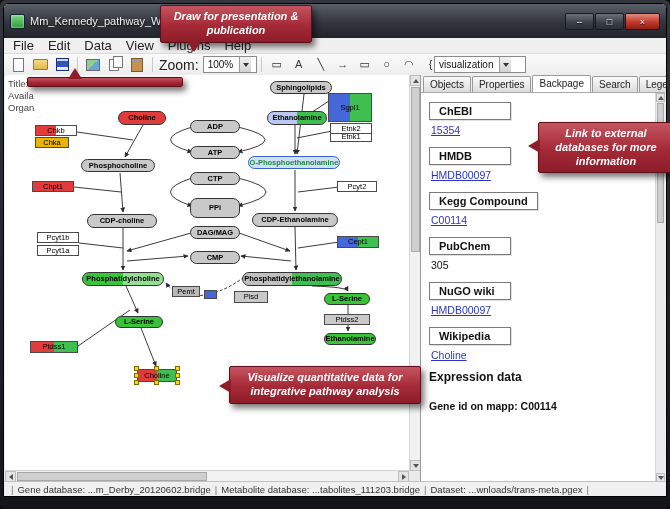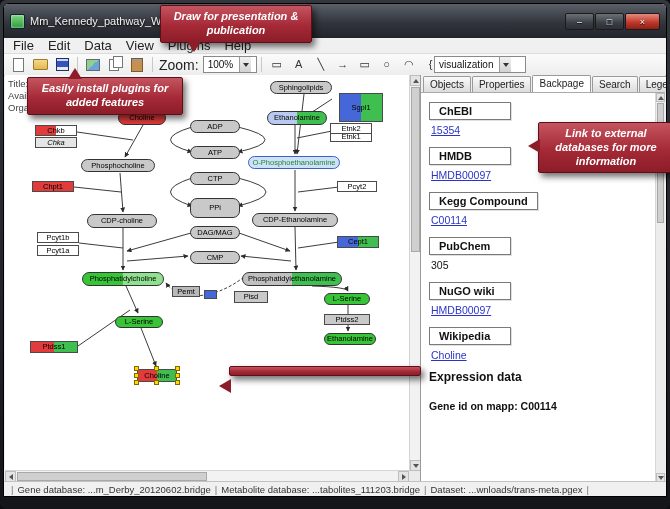--- a/index.html
+++ b/index.html
@@ -61,21 +61,21 @@
   .tri{width:0;height:0;}
   .tri.up{border-left:3px solid transparent;border-right:3px solid transparent;border-bottom:4px solid #555;}
   .tri.down{border-left:3px solid transparent;border-right:3px solid transparent;border-top:4px solid #555;}
   .tri.left{border-top:3px solid transparent;border-bottom:3px solid transparent;border-right:4px solid #555;}
   .tri.right{border-top:3px solid transparent;border-bottom:3px solid transparent;border-left:4px solid #555;}
   .corner{position:absolute;left:404px;bottom:0;width:11px;height:11px;background:#eaeaea;}
 
   
   #edges{position:absolute;left:0;top:0;}
   .pnode{position:absolute;border:1px solid #4a4a4a;display:flex;align-items:center;justify-content:center;box-sizing:border-box;}
-  .pnode.rounded{border-radius:7px;border-color:#333;}
+  .pnode.rounded{border-radius:7px;border-color:#333;font-weight:bold;}
   .pnode span{font-size:7.5px;color:#000;white-space:nowrap;line-height:1;}
   .handle{position:absolute;width:5px;height:5px;background:#ffd800;border:1px solid #7e6a00;box-sizing:border-box;}
   .h0{left:-4px;top:-4px}.h1{left:50%;margin-left:-3px;top:-4px}.h2{right:-4px;top:-4px}
   .h3{right:-4px;top:50%;margin-top:-3px}.h4{right:-4px;bottom:-4px}.h5{left:50%;margin-left:-3px;bottom:-4px}
   .h6{left:-4px;bottom:-4px}.h7{left:-4px;top:50%;margin-top:-3px}
 
   .share-text{position:absolute;left:33px;top:346px;font-size:16px;font-style:italic;font-weight:bold;
               color:#cf2f3f;text-shadow:1px 1px 1px #9a9a9a;letter-spacing:.3px;white-space:nowrap;}
 
   
@@ -258,42 +258,42 @@
             <path d="M73,271 L125,235"></path>
             <path d="M239,202 C205,228 172,224 161,208" stroke-dasharray="3,2" marker-end="url(#arr)"></path>
             <path d="M136,253 L151,291" marker-end="url(#arr)"></path>
           </g>
         </svg>
 
         <div id="nodes-layer">
             <div class="pnode rounded" style="left: 265px; top: 6px; width: 62px; height: 13px; background: rgb(201, 201, 201);">
               <span>Sphingolipids</span>
             </div>
-            <div class="pnode rect" style="left: 334px; top: 18px; width: 44px; height: 29px; background: linear-gradient(90deg, rgb(69, 103, 216) 0%, rgb(69, 103, 216) 50%, rgb(63, 191, 79) 50%, rgb(63, 191, 79) 100%); text-align: right;">
+            <div class="pnode rect" style="left: 323px; top: 18px; width: 44px; height: 29px; background: linear-gradient(90deg, rgb(69, 103, 216) 0%, rgb(69, 103, 216) 50%, rgb(63, 191, 79) 50%, rgb(63, 191, 79) 100%); text-align: right;">
               <span>Sgpl1</span>
             </div>
             <div class="pnode rounded" style="left: 113px; top: 36px; width: 48px; height: 14px; background: rgb(226, 59, 59);">
               <span>Choline</span>
             </div>
             <div class="pnode rounded" style="left: 185px; top: 45px; width: 50px; height: 13px; background: rgb(201, 201, 201);">
               <span>ADP</span>
             </div>
             <div class="pnode rounded" style="left: 262px; top: 36px; width: 60px; height: 14px; background: linear-gradient(90deg, rgb(185, 201, 239) 0%, rgb(185, 201, 239) 50%, rgb(63, 191, 79) 50%, rgb(63, 191, 79) 100%);">
               <span>Ethanolamine</span>
             </div>
             <div class="pnode rect" style="left: 325px; top: 48px; width: 42px; height: 11px; background: rgb(255, 255, 255); margin-top: 8px;">
               <span>Etnk1</span>
             </div>
             <div class="pnode rect" style="left: 325px; top: 48px; width: 42px; height: 11px; background: rgb(255, 255, 255);">
               <span>Etnk2</span>
             </div>
             <div class="pnode rect" style="left: 30px; top: 50px; width: 42px; height: 11px; background: linear-gradient(90deg, rgb(226, 59, 59) 0%, rgb(226, 59, 59) 50%, rgb(255, 255, 255) 50%, rgb(255, 255, 255) 100%);">
               <span>Chkb</span>
             </div>
-            <div class="pnode rect" style="left: 30px; top: 62px; width: 42px; height: 11px; background: #e5e5e5; font-style: italic;">
+            <div class="pnode rect" style="left: 30px; top: 62px; width: 34px; height: 11px; background: #eab308;">
               <span>Chka</span>
             </div>
             <div class="pnode rounded" style="left: 185px; top: 71px; width: 50px; height: 13px; background: rgb(201, 201, 201);">
               <span>ATP</span>
             </div>
             <div class="pnode rounded" style="left: 76px; top: 84px; width: 74px; height: 13px; background: rgb(201, 201, 201);">
               <span>Phosphocholine</span>
             </div>
             <div class="pnode rounded" style="left: 243px; top: 81px; width: 92px; height: 13px; background: rgb(207, 224, 247); border-color: rgb(59, 98, 196);">
               <span style="color: rgb(28, 138, 60);">O-Phosphoethanolamine</span>
@@ -431,23 +431,23 @@
         <span class="status-item">Dataset: ...wnloads/trans-meta.pgex</span>
         <span class="status-sep">|</span>
       </div>
   </div>
 
   <div class="callout co-draw">
     <span>Draw for presentation &amp; publication</span>
     <span class="ptr"></span>
   </div>
   <div class="callout co-plugins">
-    <span>Easily install plugins for added features</span>
     <span class="ptr"></span>
   </div>
   <div class="callout co-link">
     <span>Link to external databases for more information</span>
     <span class="ptr"></span>
   </div>
   <div class="callout co-viz">
+    <span>Visualize quantitative data for integrative pathway analysis</span>
     <span class="ptr"></span>
   </div>
 </div>
 
 </body></html>

